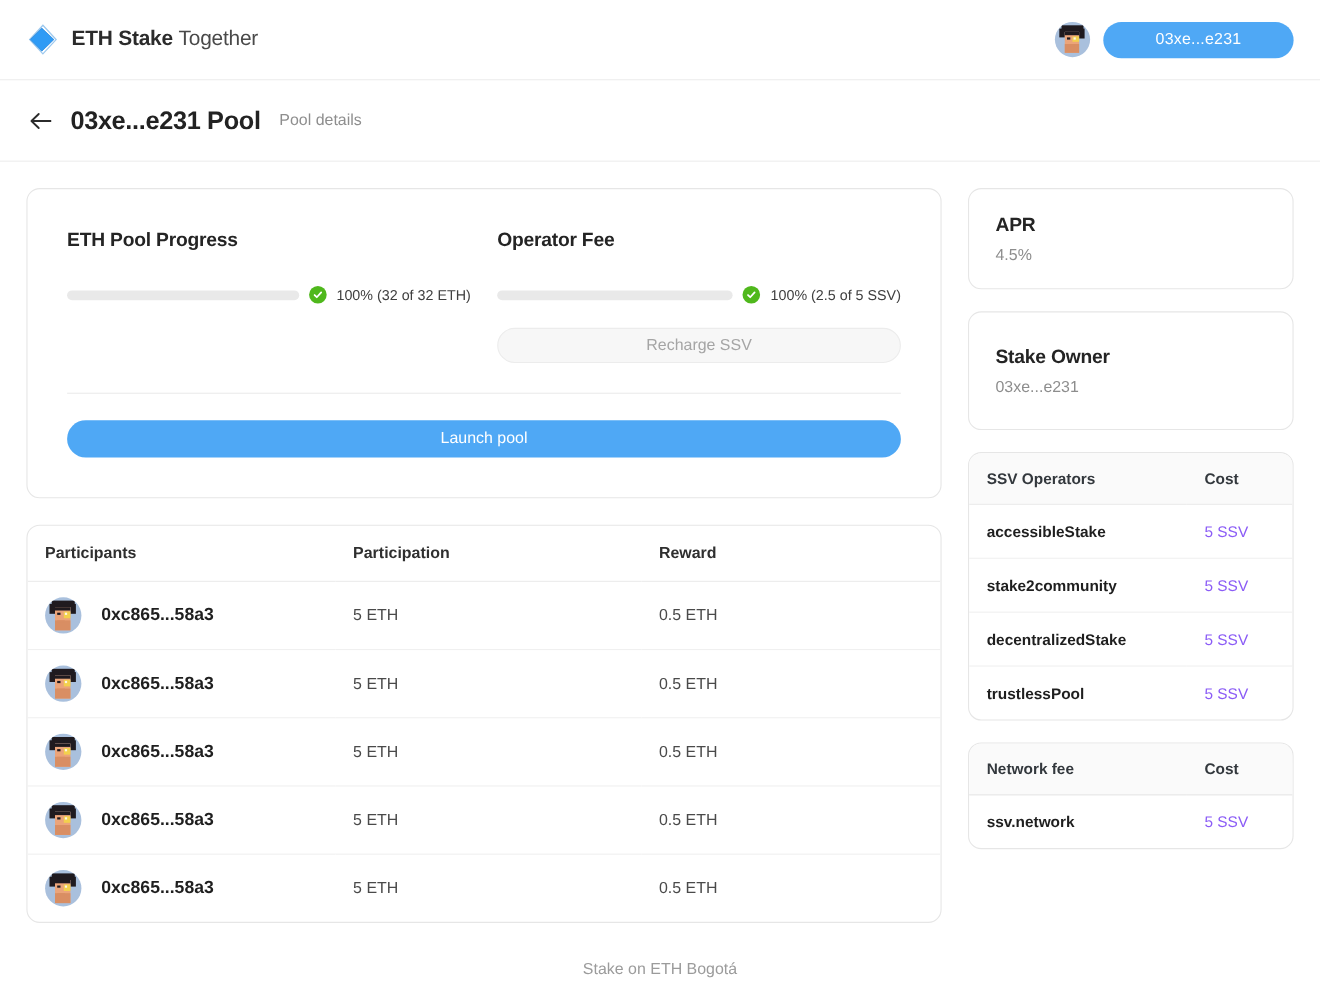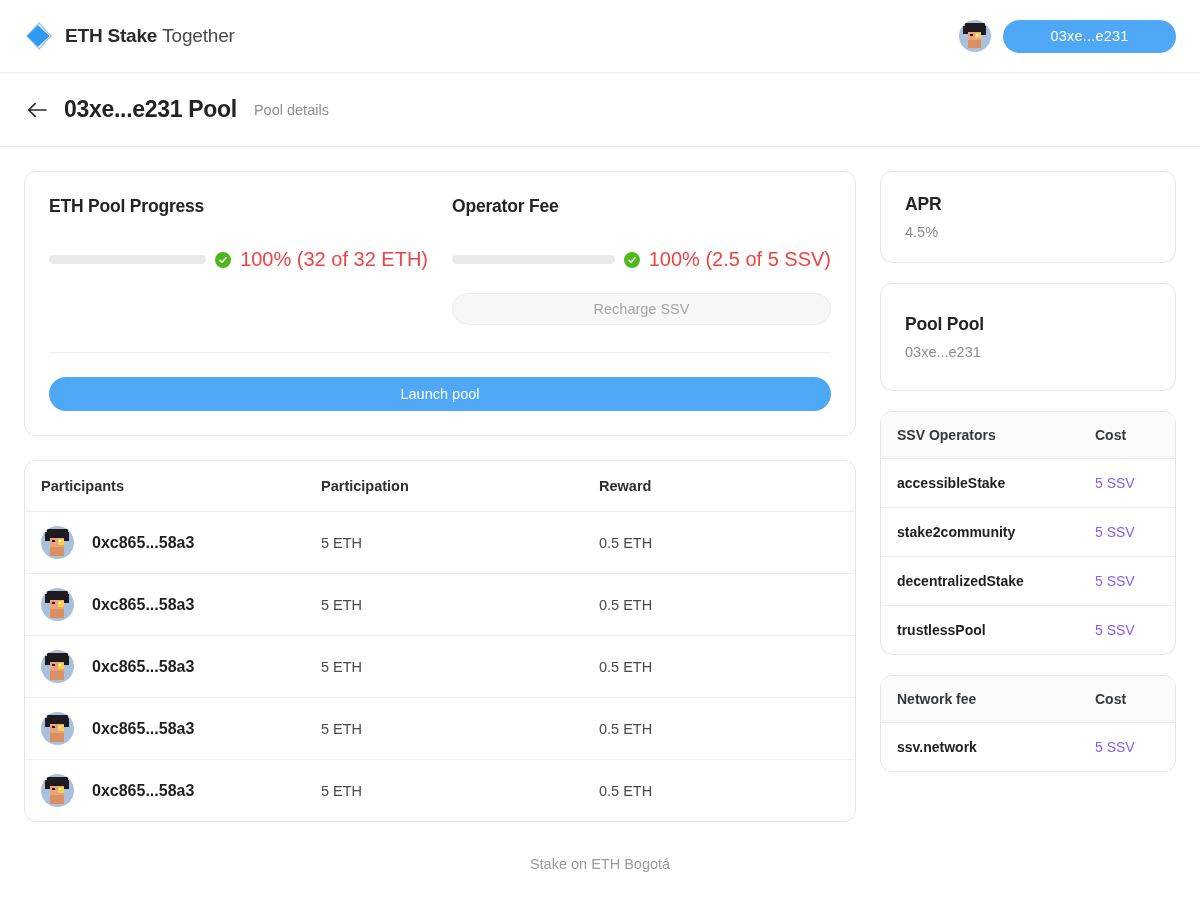--- a/index.html
+++ b/index.html
@@ -85,21 +85,21 @@
   .col-main { width: 832px; flex: 0 0 832px; }
   .col-side { width: 296px; flex: 0 0 296px; }
 
   .card {
     background: #ffffff;
     border: 1px solid #e6e6e6;
     border-radius: 12px;
   }
 
   
-  .pool-card { padding: 24px; }
+  .pool-card { padding: 36px; }
   .pool-cols { display: flex; gap: 24px; }
   .pool-col { flex: 1 1 0; min-width: 0; }
   .pool-col h3 {
     font-size: 17.5px;
     font-weight: bold;
     color: #242424;
     letter-spacing: -0.2px;
     margin-bottom: 31px;
   }
   .prog-row { display: flex; align-items: center; gap: 9px; margin-bottom: 22px; }
@@ -110,21 +110,21 @@
     background: #e9e9e9;
     overflow: hidden;
     min-width: 0;
   }
   .fill { height: 100%; border-radius: 6px; background: #4fb81c; }
   .check {
     width: 16px; height: 16px; border-radius: 50%;
     background: #4fb81c; flex: 0 0 auto;
     display: flex; align-items: center; justify-content: center;
   }
-  .prog-label { font-size: 20px; color: #ef4444; white-space: nowrap; }
+  .prog-label { font-size: 13px; color: #404040; white-space: nowrap; }
 
   .ghost-btn {
     display: block;
     width: 100%;
     height: 32px;
     border-radius: 16px;
     background: #f7f7f7;
     border: 1px solid #ececec;
     color: #a5a5a5;
     font-size: 14.5px;
@@ -420,21 +420,21 @@
   </div>
 
   <div class="col-side">
 
     <div class="card scard">
       <h4>APR</h4>
       <div class="sval">4.5%</div>
     </div>
 
     <div class="card scard owner">
-      <h4>Pool Pool</h4>
+      <h4>Stake Owner</h4>
       <div class="sval">03xe...e231</div>
     </div>
 
     <div class="card stable">
       <table>
         <thead>
           <tr>
             <th>SSV Operators</th>
             <th class="cost">Cost</th>
           </tr>

